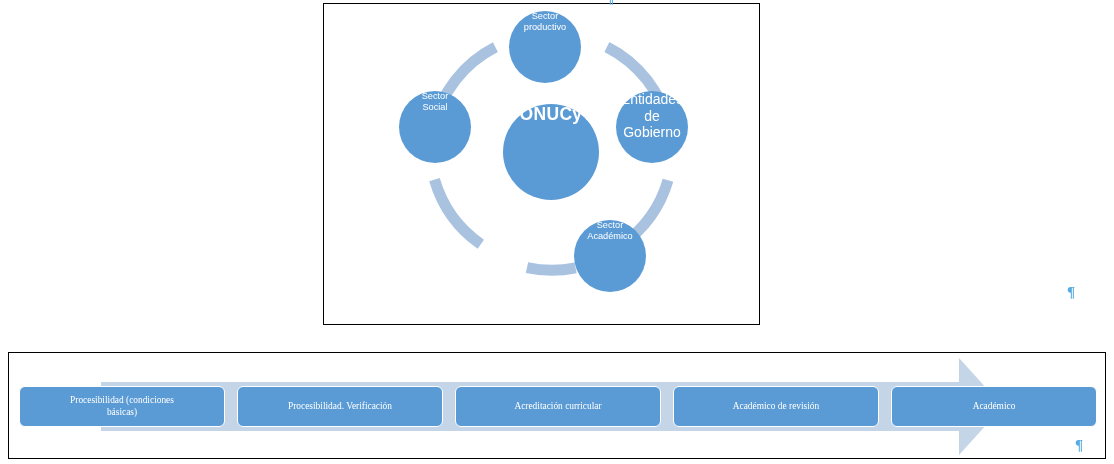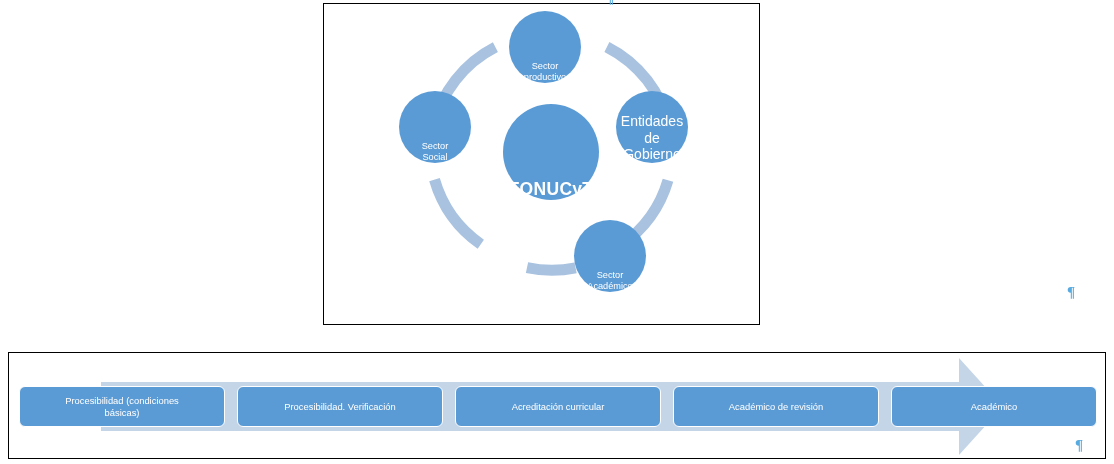--- a/index.html
+++ b/index.html
@@ -40,21 +40,21 @@
     position: absolute;
     left: 0;
     top: 0;
   }
 
   .node-circle {
     position: absolute;
     border-radius: 50%;
     background: #5B9BD5;
     display: flex;
-    align-items: flex-end;
+    align-items: flex-start;
     justify-content: center;
     text-align: center;
     color: #ffffff;
     line-height: 1.18;
     box-sizing: border-box;
   }
 
   .node-label {
     display: block;
     padding: 0 2px;
@@ -155,20 +155,21 @@
   }
 
   #process-steps {
     position: absolute;
     left: 10px;
     top: 33px;
     width: 1078px;
     height: 41px;
     display: flex;
     gap: 12px;
+    font-family: Liberation Serif, serif;
   }
 
   .process-step {
     flex: 1 1 0;
     background: #5B9BD5;
     border: 1.5px solid #ffffff;
     border-radius: 6px;
     color: #ffffff;
     font-size: 9.4px;
     line-height: 1.25;

